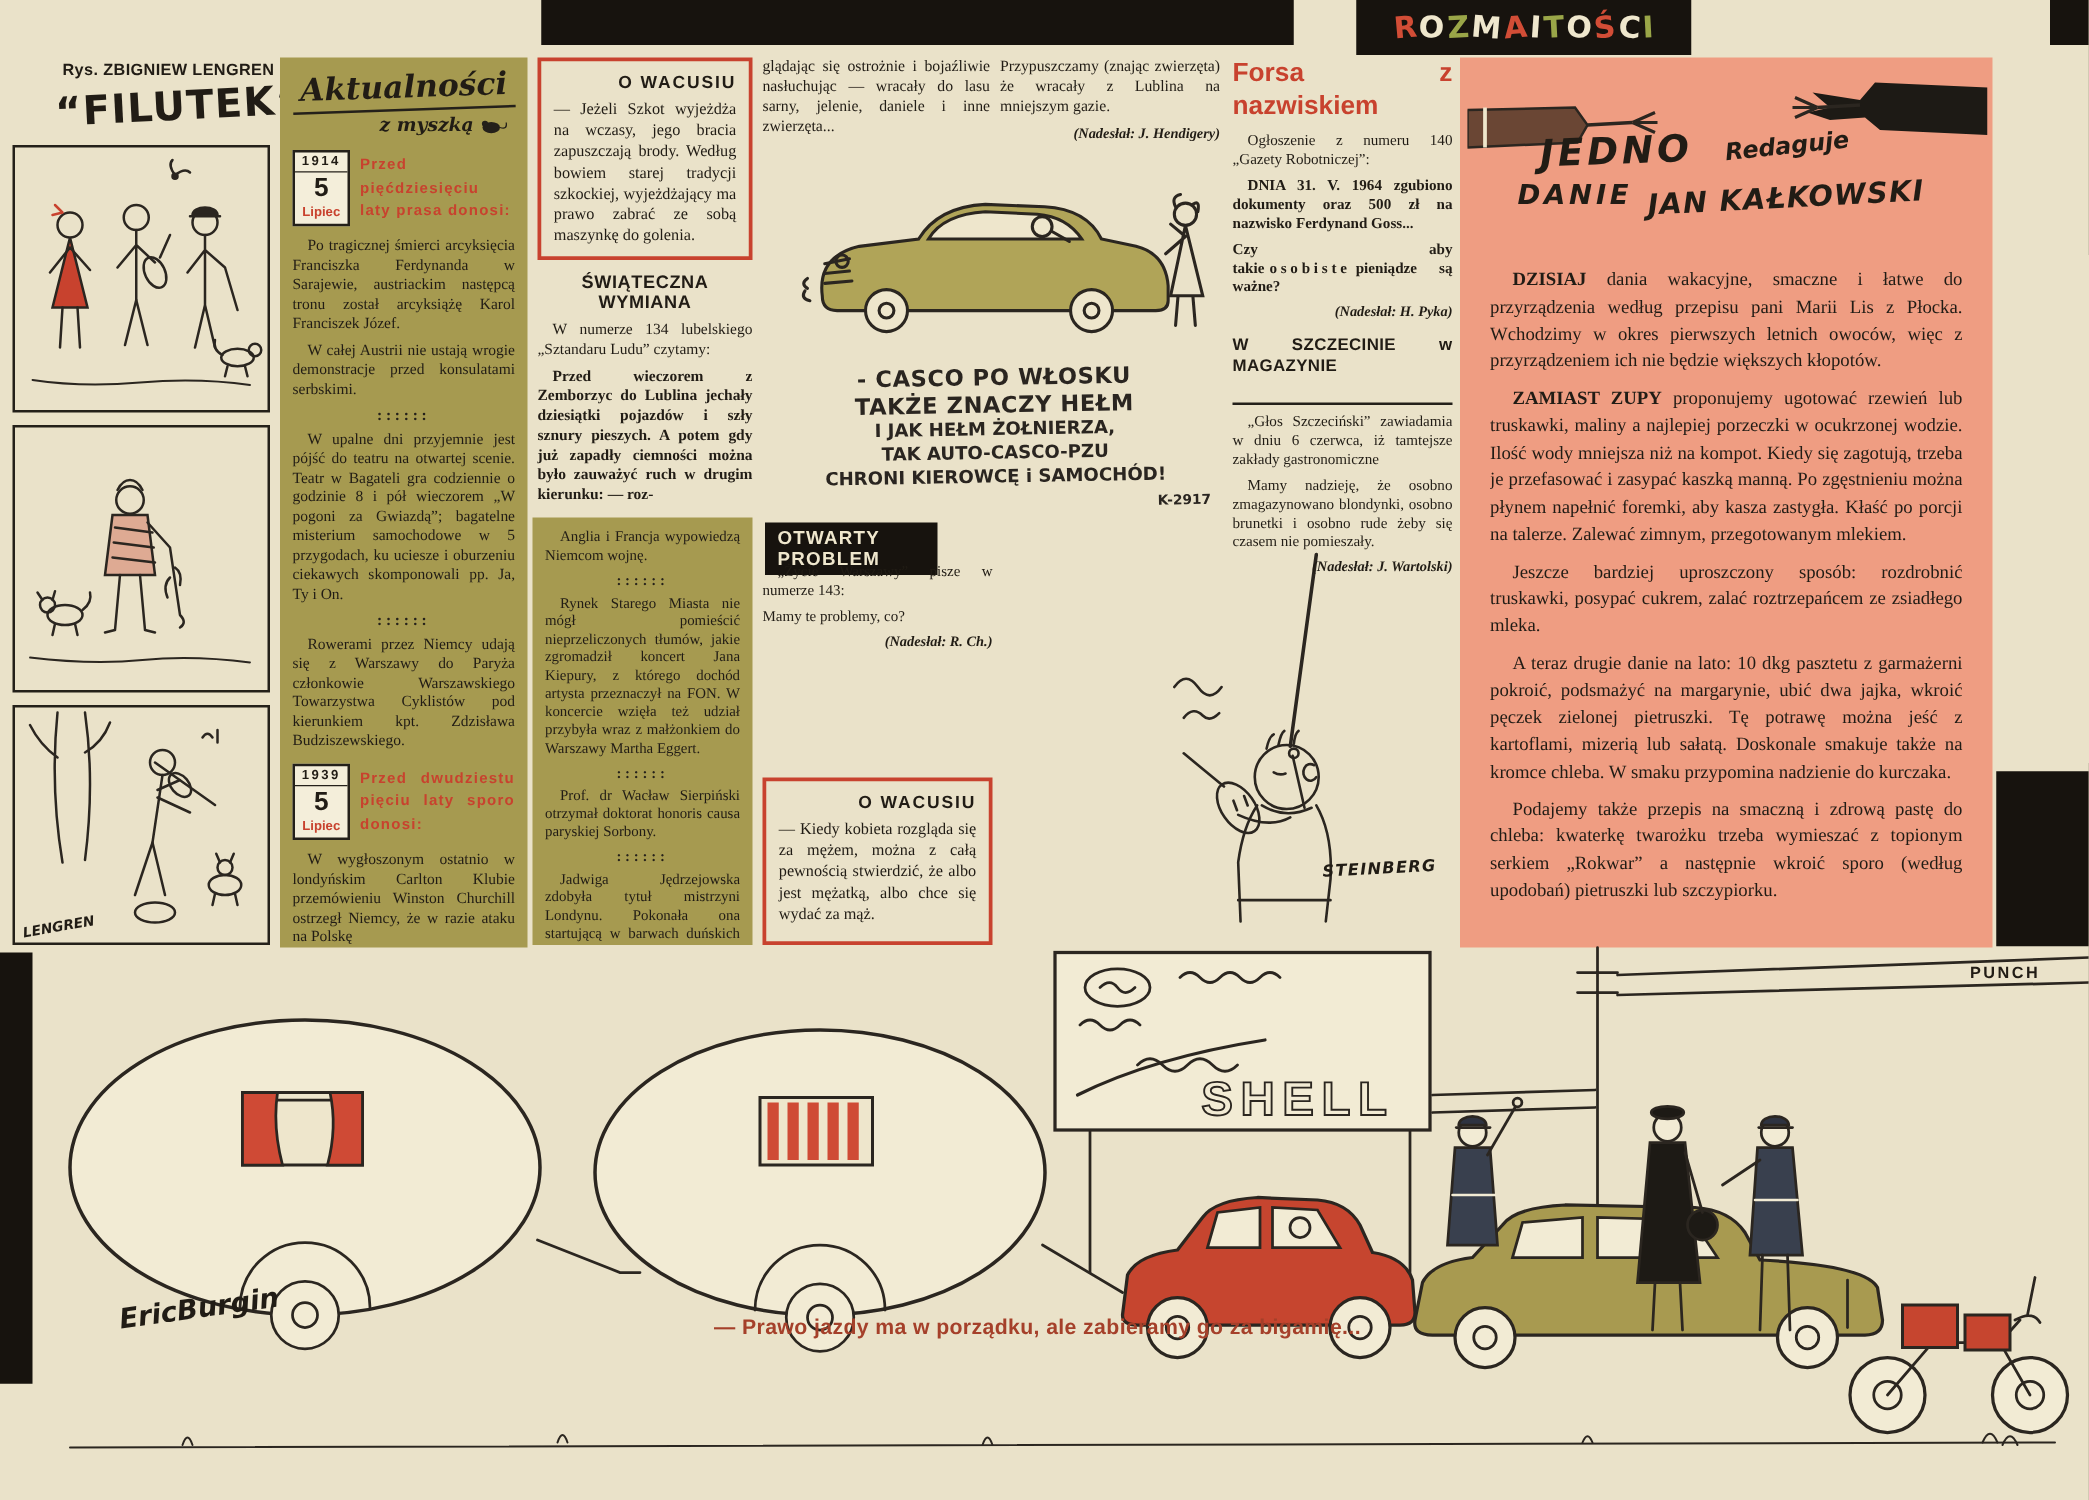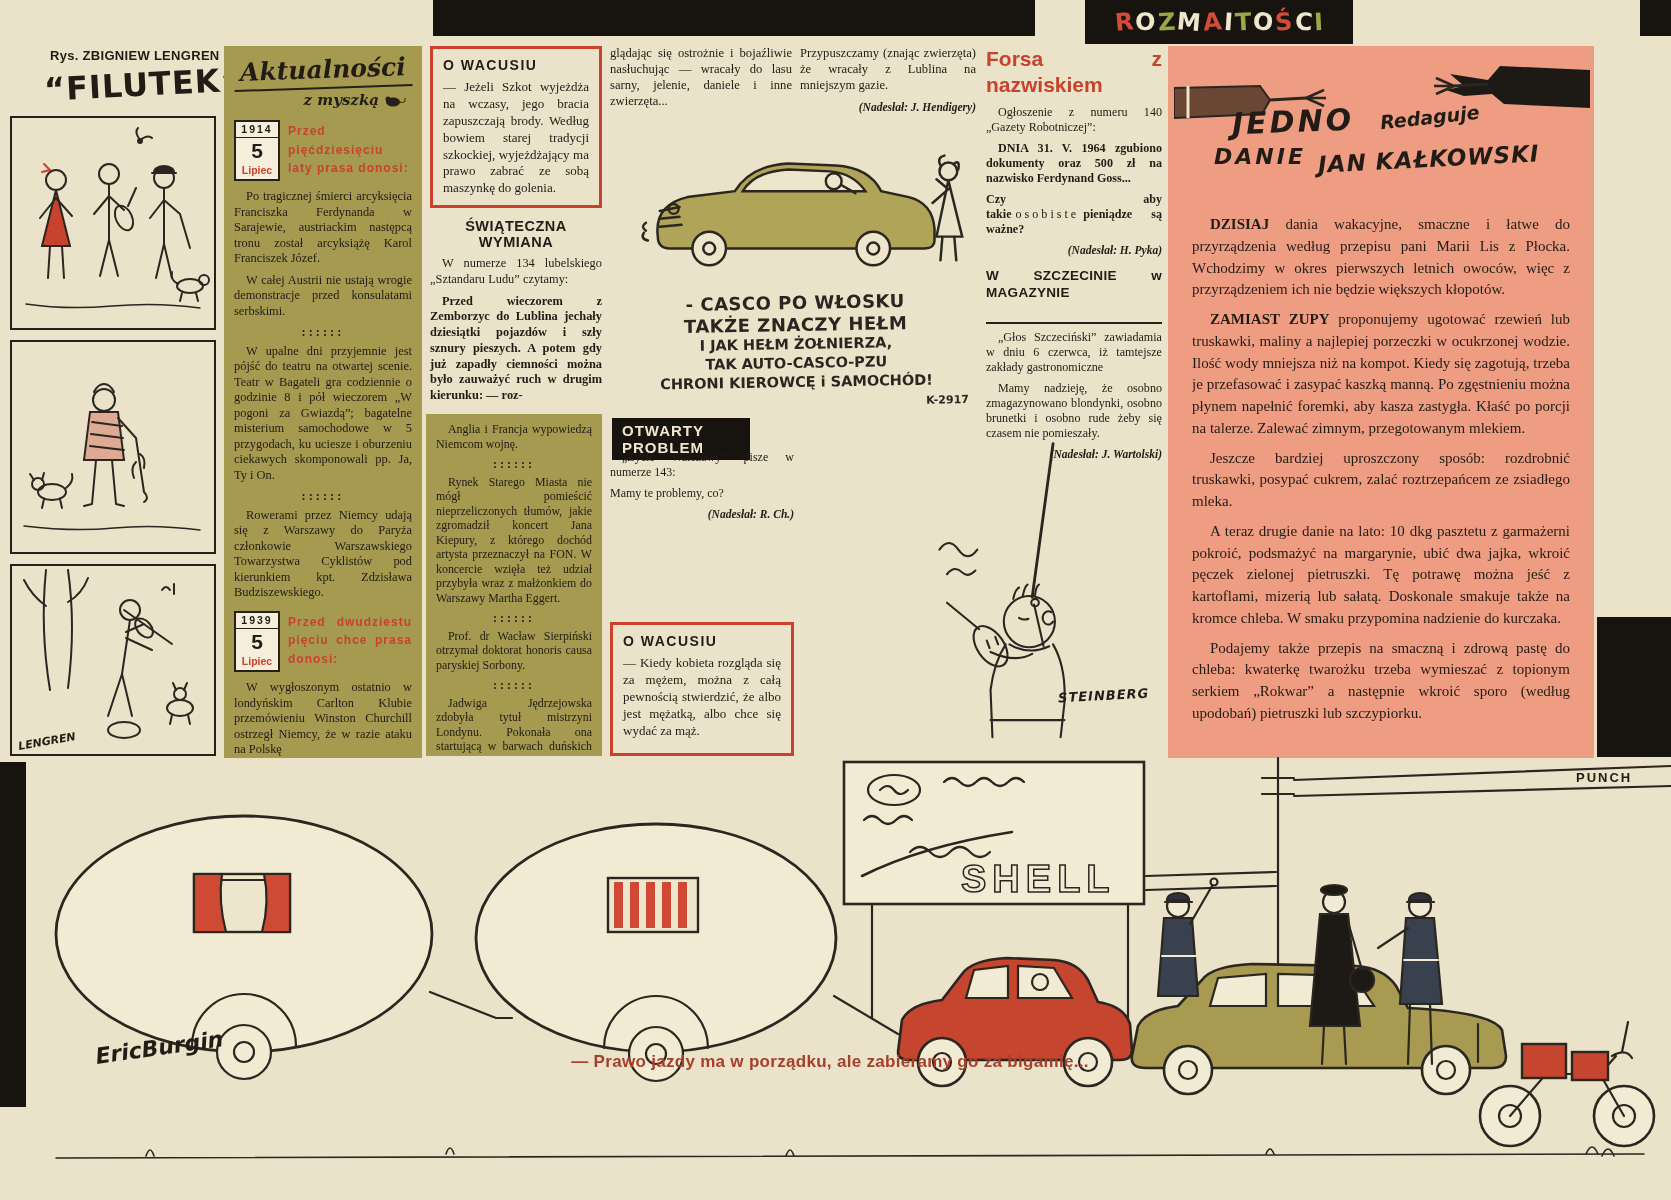--- a/index.html
+++ b/index.html
@@ -41,35 +41,35 @@
   .cal-lead{color:#c8422e;font-weight:bold;font-family:"Liberation Sans",sans-serif;
             font-size:12px;line-height:1.55;letter-spacing:1px;padding-top:2px}
 
   .akt-title{font-family:"DejaVu Serif",serif;font-style:italic;font-weight:bold;font-size:25px;
              text-align:center;transform:rotate(-2deg);border-bottom:2px solid #24201a;padding-bottom:2px}
   .akt-sub{font-family:"DejaVu Serif",serif;font-style:italic;font-weight:bold;font-size:15px;
            text-align:right;padding:2px 6px 0 0;display:flex;justify-content:flex-end;align-items:center;gap:5px}
 
   .red-box{border:3px solid #c8422e;padding:8px 10px;background:transparent}
   .red-box h3{font-family:"Liberation Sans",sans-serif;font-size:14px;letter-spacing:1.5px;
-              text-align:left;margin-bottom:6px}
+              text-align:right;margin-bottom:6px}
   .sec-title{font-family:"Liberation Sans",sans-serif;font-weight:bold;font-size:14.5px;
              letter-spacing:.5px;text-align:center;margin:8px 0 6px}
   .black-bar{background:#17130e;color:#efe7cd;font-family:"Liberation Sans",sans-serif;
              font-weight:bold;font-size:15px;letter-spacing:1px;padding:4px 10px}
 
   .casco-text{font-family:"DejaVu Sans",sans-serif;font-weight:bold;color:#2a2520;
               text-align:center;transform:rotate(-1deg)}
   .casco-text .big{font-size:18px;line-height:1.2;letter-spacing:.5px}
   .casco-text .med{font-size:14.5px;line-height:1.3}
 
   .forsa-title{font-family:"Liberation Sans",sans-serif;font-weight:bold;font-size:21px;color:#c8422e;margin-bottom:6px}
   .szcz-title{font-family:"Liberation Sans",sans-serif;font-weight:bold;font-size:13.5px;
               border-bottom:2px solid #24201a;padding-bottom:20px;margin:10px 0 6px;letter-spacing:.3px}
-  .spaced-em{font-weight:normal;letter-spacing:3px;margin:0 4px}
+  .spaced-em{font-weight:bold;letter-spacing:3px;margin:0 4px}
 
   .jedno-text{font-size:15px;line-height:1.45;text-align:justify}
   .jedno-text p{margin:0 0 8px;text-indent:18px}
   .jlead{font-weight:bold}
 
   .sig{font-family:"DejaVu Sans",sans-serif;font-style:italic;font-weight:bold}
 </style>
 </head>
 <body>
 
@@ -178,21 +178,21 @@
     <p>W upalne dni przyjemnie jest pójść do teatru na otwartej scenie. Teatr w Bagateli gra codziennie o godzinie 8 i pół wieczorem „W pogoni za Gwiazdą”; bagatelne misterium samochodowe w 5 przygodach, ku uciesze i oburzeniu ciekawych skomponowali pp. Ja, Ty i On.</p>
     <p class="divider">::::::</p>
     <p>Rowerami przez Niemcy udają się z Warszawy do Paryża członkowie Warszawskiego Towarzystwa Cyklistów pod kierunkiem kpt. Zdzisława Budziszewskiego.</p>
 
     <div class="cal-row">
       <div class="cal">
         <div class="y">1939</div>
         <div class="d">5</div>
         <div class="m">Lipiec</div>
       </div>
-      <div class="cal-lead">Przed dwudziestu pięciu chce prasa donosi:</div>
+      <div class="cal-lead">Przed dwudziestu pięciu laty sporo donosi:</div>
     </div>
     <p>W wygłoszonym ostatnio w londyńskim Carlton Klubie przemówieniu Winston Churchill ostrzegł Niemcy, że w razie ataku na Polskę</p>
   </div>
 
   <div class="abs" style="left:430px;top:46px;width:172px">
     <div class="red-box" style="margin-bottom:10px">
       <h3>O WACUSIU</h3>
       <div class="jtext" style="font-size:13px;line-height:1.3">— Jeżeli Szkot wyjeżdża na wczasy, jego bracia zapuszczają brody. Według bowiem starej tradycji szkockiej, wyjeżdżający ma prawo zabrać ze sobą maszynkę do golenia.</div>
     </div>
     <div class="sec-title">ŚWIĄTECZNA WYMIANA</div>

